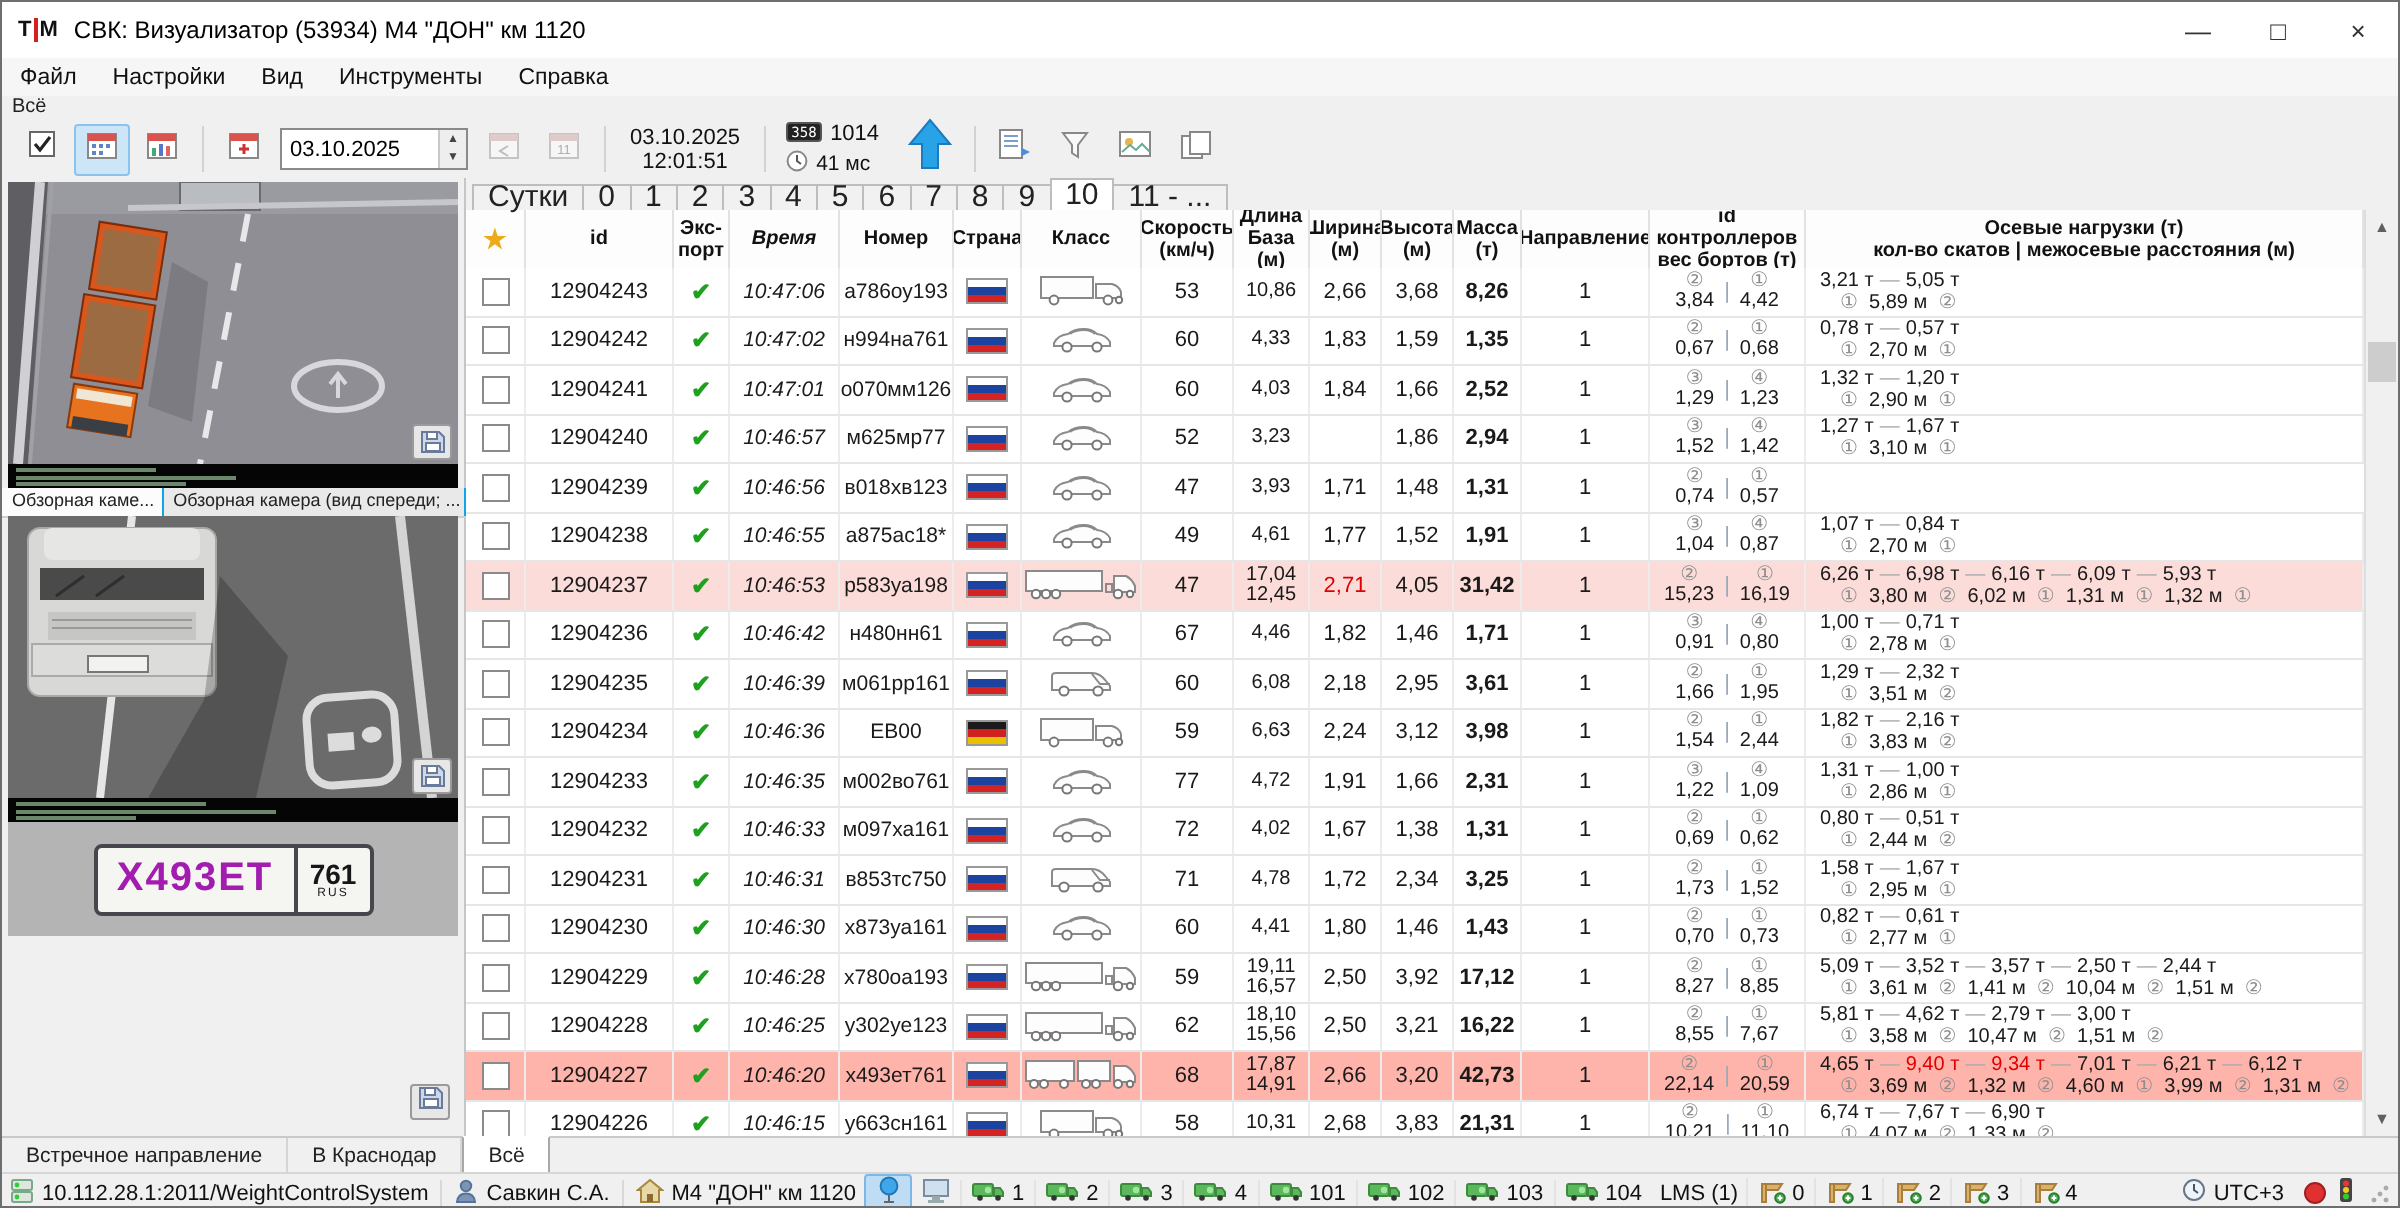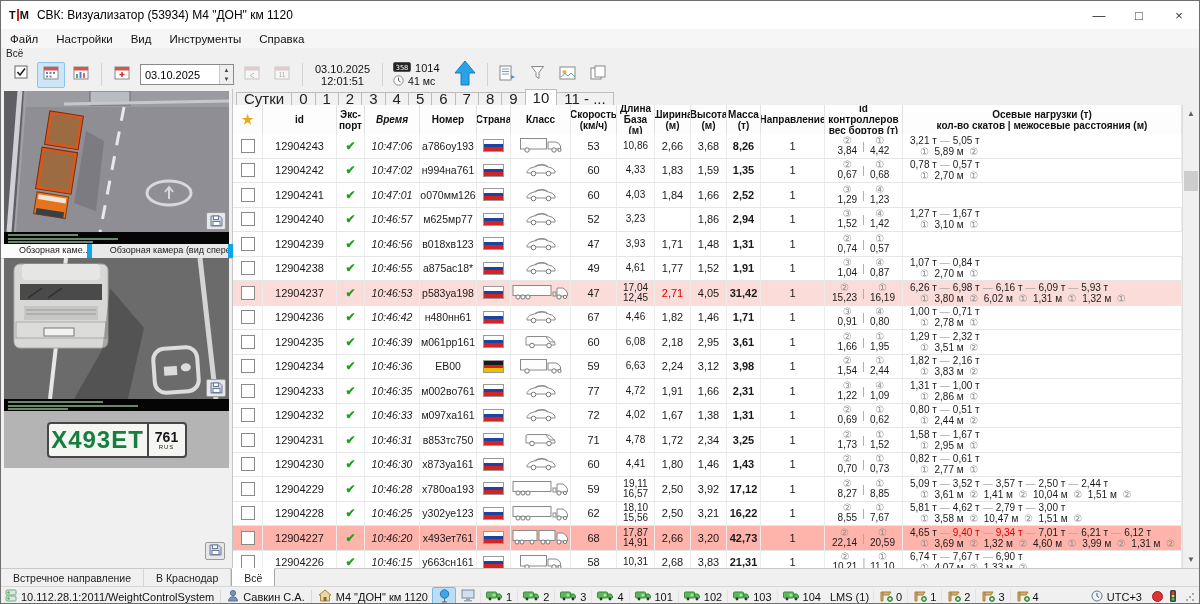--- a/index.html
+++ b/index.html
@@ -30,25 +30,25 @@
   .cntrow{display:flex;align-items:center;gap:4px;font-size:11px;color:#111;}
   .cntrow.small{font-size:10.5px;}
   
   .left{position:absolute;left:0;top:88px;width:232px;height:479px;background:#f0f0f0;border-right:1px solid #c6c6c6;box-sizing:border-box;}
   .cam{position:absolute;left:3px;width:225px;}
   .cam svg{display:block;}
   .infostrip{height:12px;background:#050505;position:relative;}
   .infostrip i{position:absolute;height:2px;background:#86a886;opacity:.8;}
   .savebtn{position:absolute;width:18px;height:16px;background:#e7e7e7;border:1px solid #9a9a9a;display:flex;align-items:center;justify-content:center;border-radius:2px;}
   .camtabs{position:absolute;left:0;top:155px;width:232px;height:14px;display:flex;background:#e9e9e9;border-bottom:1px solid #cfcfcf;}
-  .camtab{font-size:9px;padding:1px 18px;color:#222;border-right:5px solid #0ea5e9;background:#e9e9e9;white-space:nowrap;overflow:hidden;}
+  .camtab{font-size:9px;padding:1px 5px;color:#222;border-right:1px solid #0ea5e9;background:#e9e9e9;white-space:nowrap;overflow:hidden;}
   .camtab.sel{background:#fcfcfc;}
   .platebox{position:absolute;left:3px;top:322px;width:225px;height:57px;background:#b4b4b4;display:flex;align-items:center;justify-content:center;}
   .plate{width:140px;height:36px;background:#f5f5f2;border:2px solid #46464c;border-radius:4px;display:flex;align-items:center;box-sizing:border-box;}
-  .plate .pmain{flex:1;text-align:center;font-weight:bold;font-size:24px;color:#15803d;letter-spacing:1px;}
+  .plate .pmain{flex:1;text-align:center;font-weight:bold;font-size:20px;color:#a21caf;letter-spacing:1px;}
   .plate .preg{width:36px;border-left:2px solid #46464c;height:100%;display:flex;flex-direction:column;align-items:center;justify-content:center;line-height:1;}
   .plate .preg .r1{font-weight:bold;font-size:14px;color:#17171a;}
   .plate .preg .r2{font-size:6px;color:#17171a;letter-spacing:1px;}
   
   .table{position:absolute;left:232px;top:88px;right:0;height:479px;background:#fff;overflow:hidden;}
   .ttabs{height:16px;background:#f0f0f0;display:flex;align-items:flex-end;padding-left:3px;}
   .ttab{font-size:15px;color:#222;background:#f1f1f1;border:1px solid #bdbdbd;border-bottom:none;height:12px;line-height:12px;padding:0 7px;margin-right:-1px;}
   .ttab.sel{background:#fff;height:15px;line-height:15px;z-index:2;position:relative;}
   .thead{height:29px;display:flex;background:#fdfdfd;border-bottom:1px solid #bfbfbf;margin-right:17px;}
   .th{font-weight:bold;font-size:10px;line-height:11px;color:#111;display:flex;align-items:center;justify-content:center;text-align:center;white-space:pre-line;border-right:1px solid #e2e2e2;box-sizing:border-box;overflow:hidden;}
@@ -514,20 +514,24 @@
             <span class="ctrlg">
               <span class="cc">③</span>
               <span>1,29</span>
             </span>
             <span class="cbar">|</span>
             <span class="ctrlg">
               <span class="cc">④</span>
               <span>1,23</span>
             </span>
           </div>
+          <div class="td c-axles">
+            <div><span class="">1,32 т</span><span class="dash">—</span><span class="">1,20 т</span></div>
+            <div class="axline2"><span class="tc">①</span>&nbsp;&nbsp;2,90 м&nbsp;&nbsp;<span class="tc">①</span></div>
+          </div>
         </div>
         <div class="trow">
           <div class="td c-star">
             <span class="cb"></span>
           </div>
           <div class="td c-id">12904240</div>
           <div class="td c-export">
             <span class="chk">✔</span>
           </div>
           <div class="td c-time">10:46:57</div>

